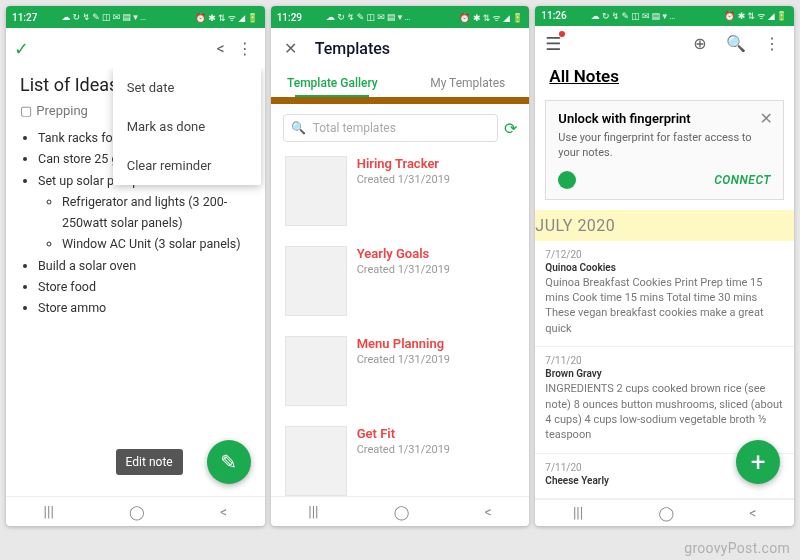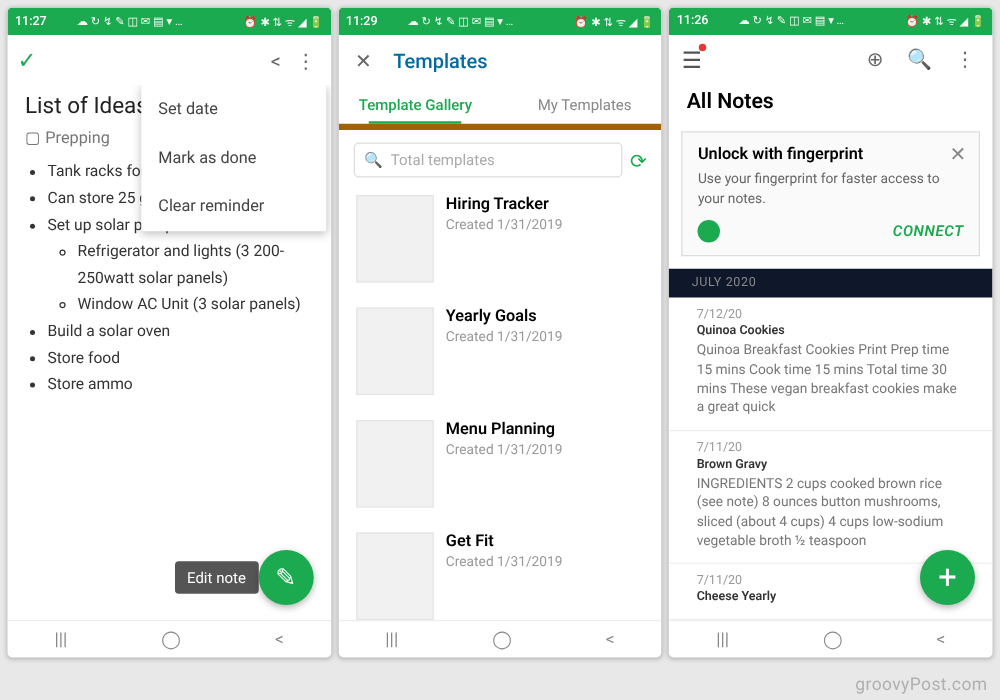--- a/index.html
+++ b/index.html
@@ -6,68 +6,68 @@
   body { background: #e8e8e8; width: 800px; height: 560px; position: relative; overflow: hidden; }
   .frame { display: flex; gap: 6px; padding: 6px; }
   .phone { width: 260px; height: 520px; background: #fff; border-radius: 4px; box-shadow: 0 1px 4px rgba(0,0,0,.25); position: relative; overflow: hidden; display: flex; flex-direction: column; }
   
   .statusbar { height: 22px; background: #1CAA50; color: #fff; font-size: 10px; display: flex; align-items: center; padding: 0 6px; justify-content: space-between; }
   .sb-left, .sb-right { display: flex; gap: 20px; align-items: center; }
   .sb-time { font-weight: 500; margin-right: 4px; }
   .sb-ico { font-size: 9px; opacity: .95; }
   
   .toolbar { height: 40px; display: flex; align-items: center; padding: 0 8px; color: #555; }
-  .tb-title { font-size: 16px; color: #0369a1; margin-left: 12px; font-weight: 500; }
+  .tb-title { font-size: 16px; color: #0f172a; margin-left: 12px; font-weight: 500; }
   .tb-spacer { flex: 1; }
   .tb-ico { width: 24px; text-align: center; color: #666; font-size: 16px; }
   
   .noteview { flex: 1; padding: 6px 14px; overflow: hidden; position: relative; }
   .nv-title { font-size: 18px; color: #222; margin-bottom: 6px; }
   .nv-nb { display: flex; align-items: center; font-size: 13px; color: #777; gap: 4px; margin-bottom: 8px; }
   .nv-icons { margin-left: auto; display: flex; gap: 10px; font-size: 14px; color: #aaa; }
   .nv-list { font-size: 12.5px; color: #333; line-height: 1.7; padding-left: 18px; }
   .nv-list ul { padding-left: 24px; list-style: circle; }
   
   .menu { position: absolute; right: 4px; top: 0; background: #fff; box-shadow: 0 2px 8px rgba(0,0,0,.25); border-radius: 2px; width: 148px; z-index: 10; }
   .menu-item { padding: 12px 14px; font-size: 13px; color: #444; }
   
-  .edit-row { position: absolute; bottom: 42px; right: 14px; display: flex; align-items: center; gap: 0; padding-left: 36px; }
+  .edit-row { position: absolute; bottom: 42px; right: 14px; display: flex; align-items: center; gap: 24px; padding-left: 36px; }
   .edit-toast { background: #555; color: #fff; font-size: 12px; padding: 6px 10px; border-radius: 3px; }
   .fab { width: 44px; height: 44px; border-radius: 50%; background: #1CAA50; color: #fff; display: flex; align-items: center; justify-content: center; font-size: 20px; box-shadow: 0 2px 6px rgba(0,0,0,.3); }
   
   .navbar { height: 30px; display: flex; align-items: center; justify-content: space-around; border-top: 1px solid #eee; color: #888; font-size: 14px; }
   
   
-  .tabs { display: flex; height: 36px; border-bottom: 5px solid #a16207; gap: 12px; }
+  .tabs { display: flex; height: 36px; border-bottom: 7px solid #a16207; gap: 12px; }
   .tab { flex: 1; display: flex; align-items: center; justify-content: center; font-size: 12px; color: #888; position: relative; }
   .tab.active { color: #1CAA50; font-weight: 500; }
   .tab.active::after { content: ""; position: absolute; bottom: 0; left: 20%; right: 20%; height: 2px; background: #1CAA50; }
   .search-row { margin: 10px 12px; display: flex; align-items: center; gap: 6px; }
   .search-box { flex: 1; border: 1px solid #ddd; border-radius: 4px; padding: 6px 8px; font-size: 12px; color: #aaa; display: flex; gap: 6px; align-items: center; }
   .refresh { color: #1CAA50; font-size: 16px; }
   .tpl-list { flex: 1; overflow: hidden; }
   .tpl-item { display: flex; gap: 10px; padding: 4px 14px 16px; }
   .tpl-thumb { width: 62px; height: 70px; background: #f1f1f1; border: 1px solid #e4e4e4; }
-  .tpl-name { font-size: 13px; font-weight: 600; color: #000000; }
+  .tpl-name { font-size: 13px; font-weight: 600; color: #ef4444; }
   .tpl-date { font-size: 11px; color: #999; margin-top: 2px; }
   
   
   .hdr3 { height: 40px; display: flex; align-items: center; padding: 0 10px; gap: 12px; }
   .hamburger { position: relative; color: #555; font-size: 18px; }
   .hamburger .dot { position: absolute; top: -2px; right: -4px; width: 6px; height: 6px; background: #e53935; border-radius: 50%; }
-  .section-title { font-size: 17px; font-weight: 600; padding: 4px 14px 10px; }
+  .section-title { font-size: 17px; font-weight: 600; padding: 4px 14px 10px; text-decoration: underline; }
   .unlock-card { margin: 4px 10px 10px; border: 1px solid #ddd; padding: 10px 12px; position: relative; background: #fafafa; }
   .uc-title { font-size: 13px; font-weight: 600; margin-bottom: 4px; }
   .uc-body { font-size: 11px; color: #666; line-height: 1.4; }
   .uc-close { position: absolute; top: 8px; right: 10px; color: #888; }
   .uc-footer { display: flex; justify-content: space-between; align-items: center; margin-top: 10px; font-style: italic; }
   .fp-ico { width: 18px; height: 18px; border-radius: 50%; background: #1CAA50; }
   .connect { color: #1CAA50; font-weight: 600; font-size: 12px; letter-spacing: .5px; }
-  .sec-header { font-size: 10px; color: #888; padding: 6px 18px; background: #0f172a; letter-spacing: .5px; }
-  .note { padding: 8px 22px 10px; border-bottom: 1px solid #f0f0f0; }
+  .sec-header { font-size: 16px; color: #888; padding: 6px 0; background: #fef9c3; letter-spacing: .5px; }
+  .note { padding: 8px 10px 10px; border-bottom: 1px solid #f0f0f0; }
   .note-date { font-size: 10px; color: #999; }
   .note-title { font-size: 10px; font-weight: 600; margin: 2px 0 2px; color: #333; }
   .note-snip { font-size: 11px; color: #777; line-height: 1.4; }
   .fab3 { position: absolute; bottom: 42px; right: 14px; width: 44px; height: 44px; border-radius: 50%; background: #1CAA50; color: #fff; display: flex; align-items: center; justify-content: center; font-size: 26px; box-shadow: 0 2px 6px rgba(0,0,0,.3); }
   
   .watermark { position: absolute; bottom: 4px; right: 10px; font-size: 14px; color: #b0b0b0; letter-spacing: .3px; }
   .checkmark { color: #1CAA50; font-size: 18px; }
   .reminder-ico { color: #1CAA50; }
 </style>
 </head>

